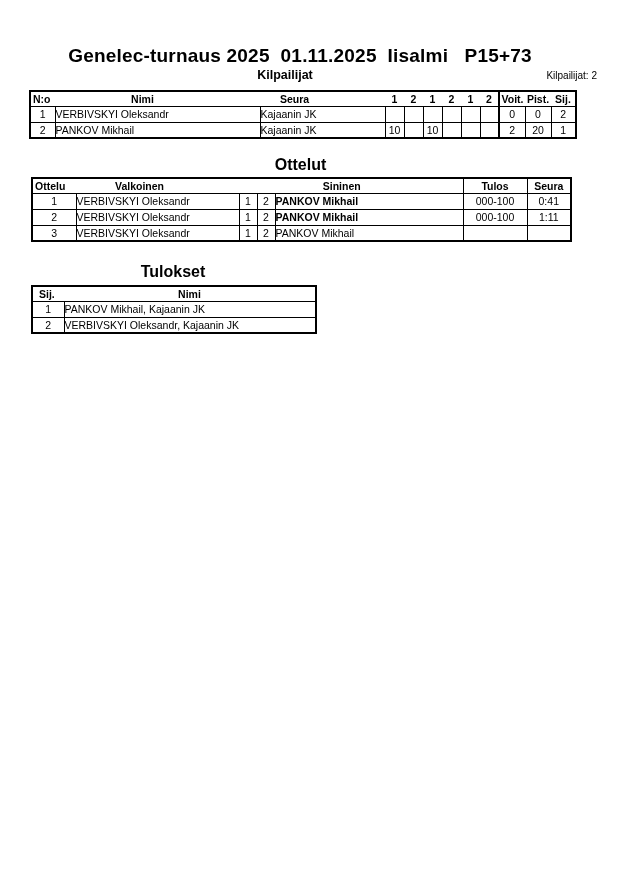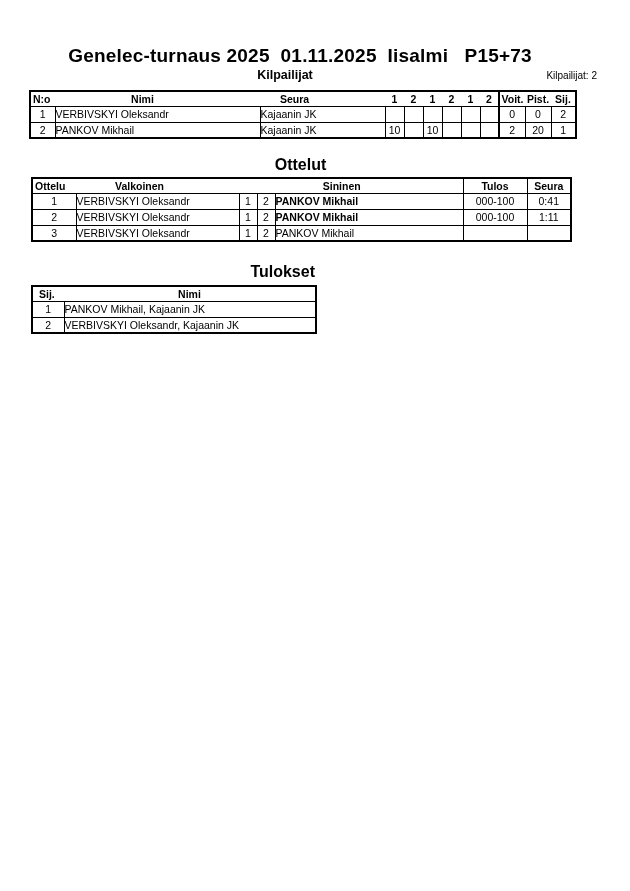--- a/index.html
+++ b/index.html
@@ -24,21 +24,21 @@
   }
   .competitors-count {
     position: absolute; top: 70px; right: 33px;
     font-size: 10px;
   }
   .section-heading {
     position: absolute; text-align: center;
     font-size: 16px; font-weight: bold;
   }
   #ottelut-heading  { top: 156px; left: 31px; width: 539px; }
-  #tulokset-heading { top: 263px; left: 31px; width: 284px; text-align: right; }
+  #tulokset-heading { top: 263px; left: 31px; width: 284px; }
 
   table {
     position: absolute;
     border-collapse: collapse;
     table-layout: fixed;
     border: 2px solid #000;
     font-size: 10.5px;
     background: #fff;
   }
   th, td {

